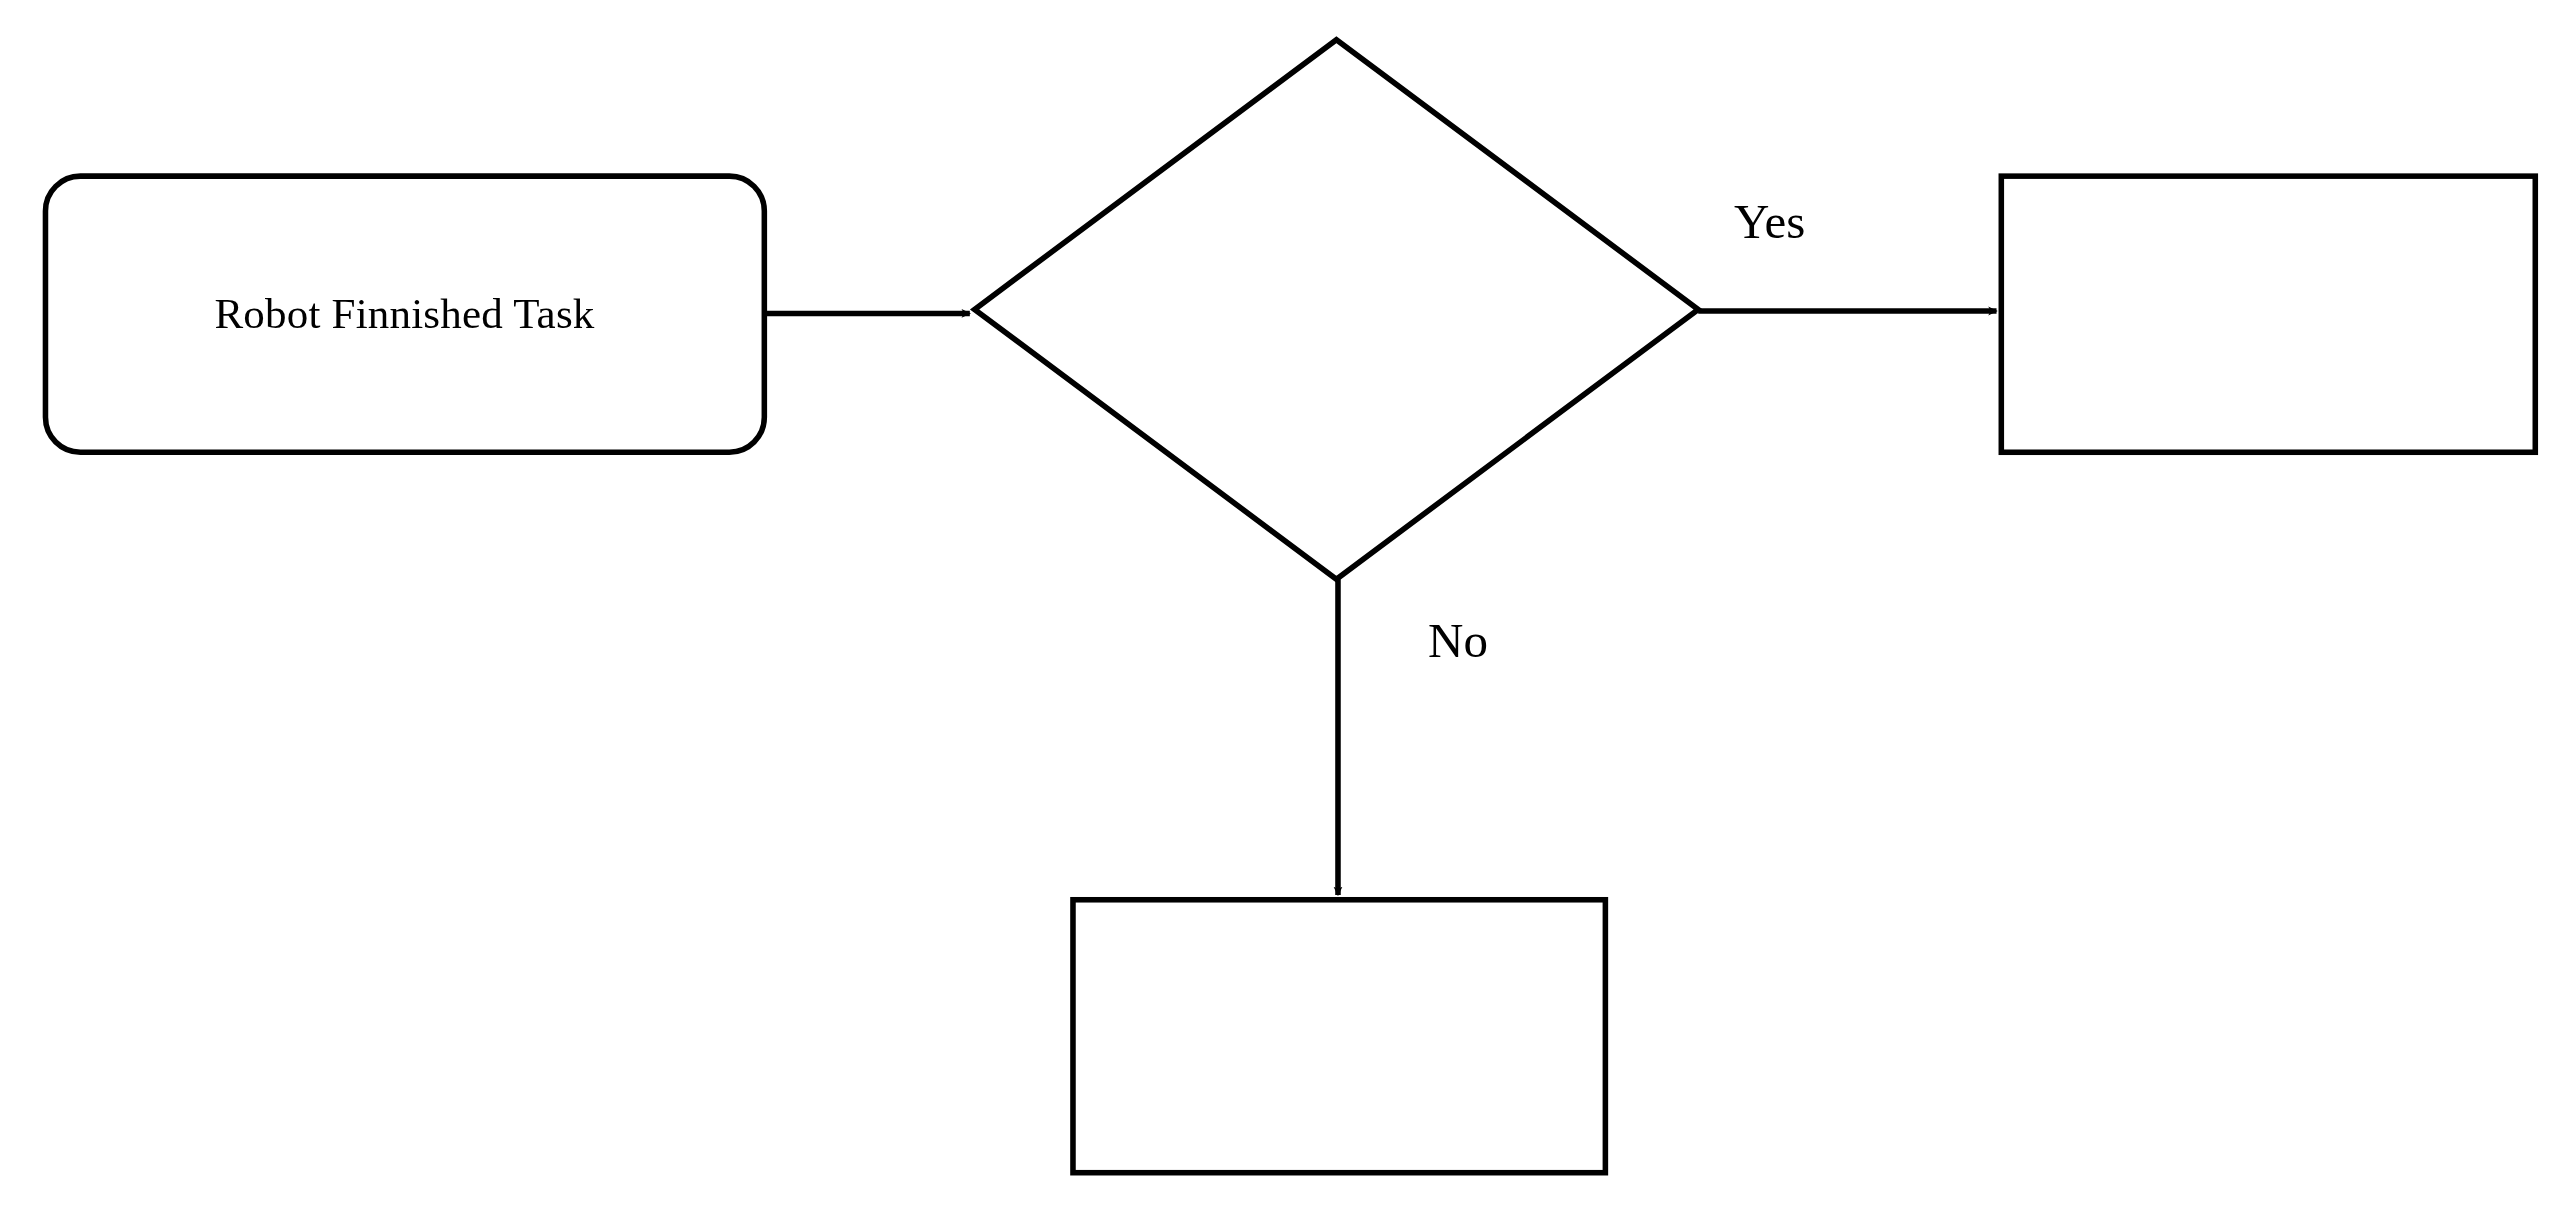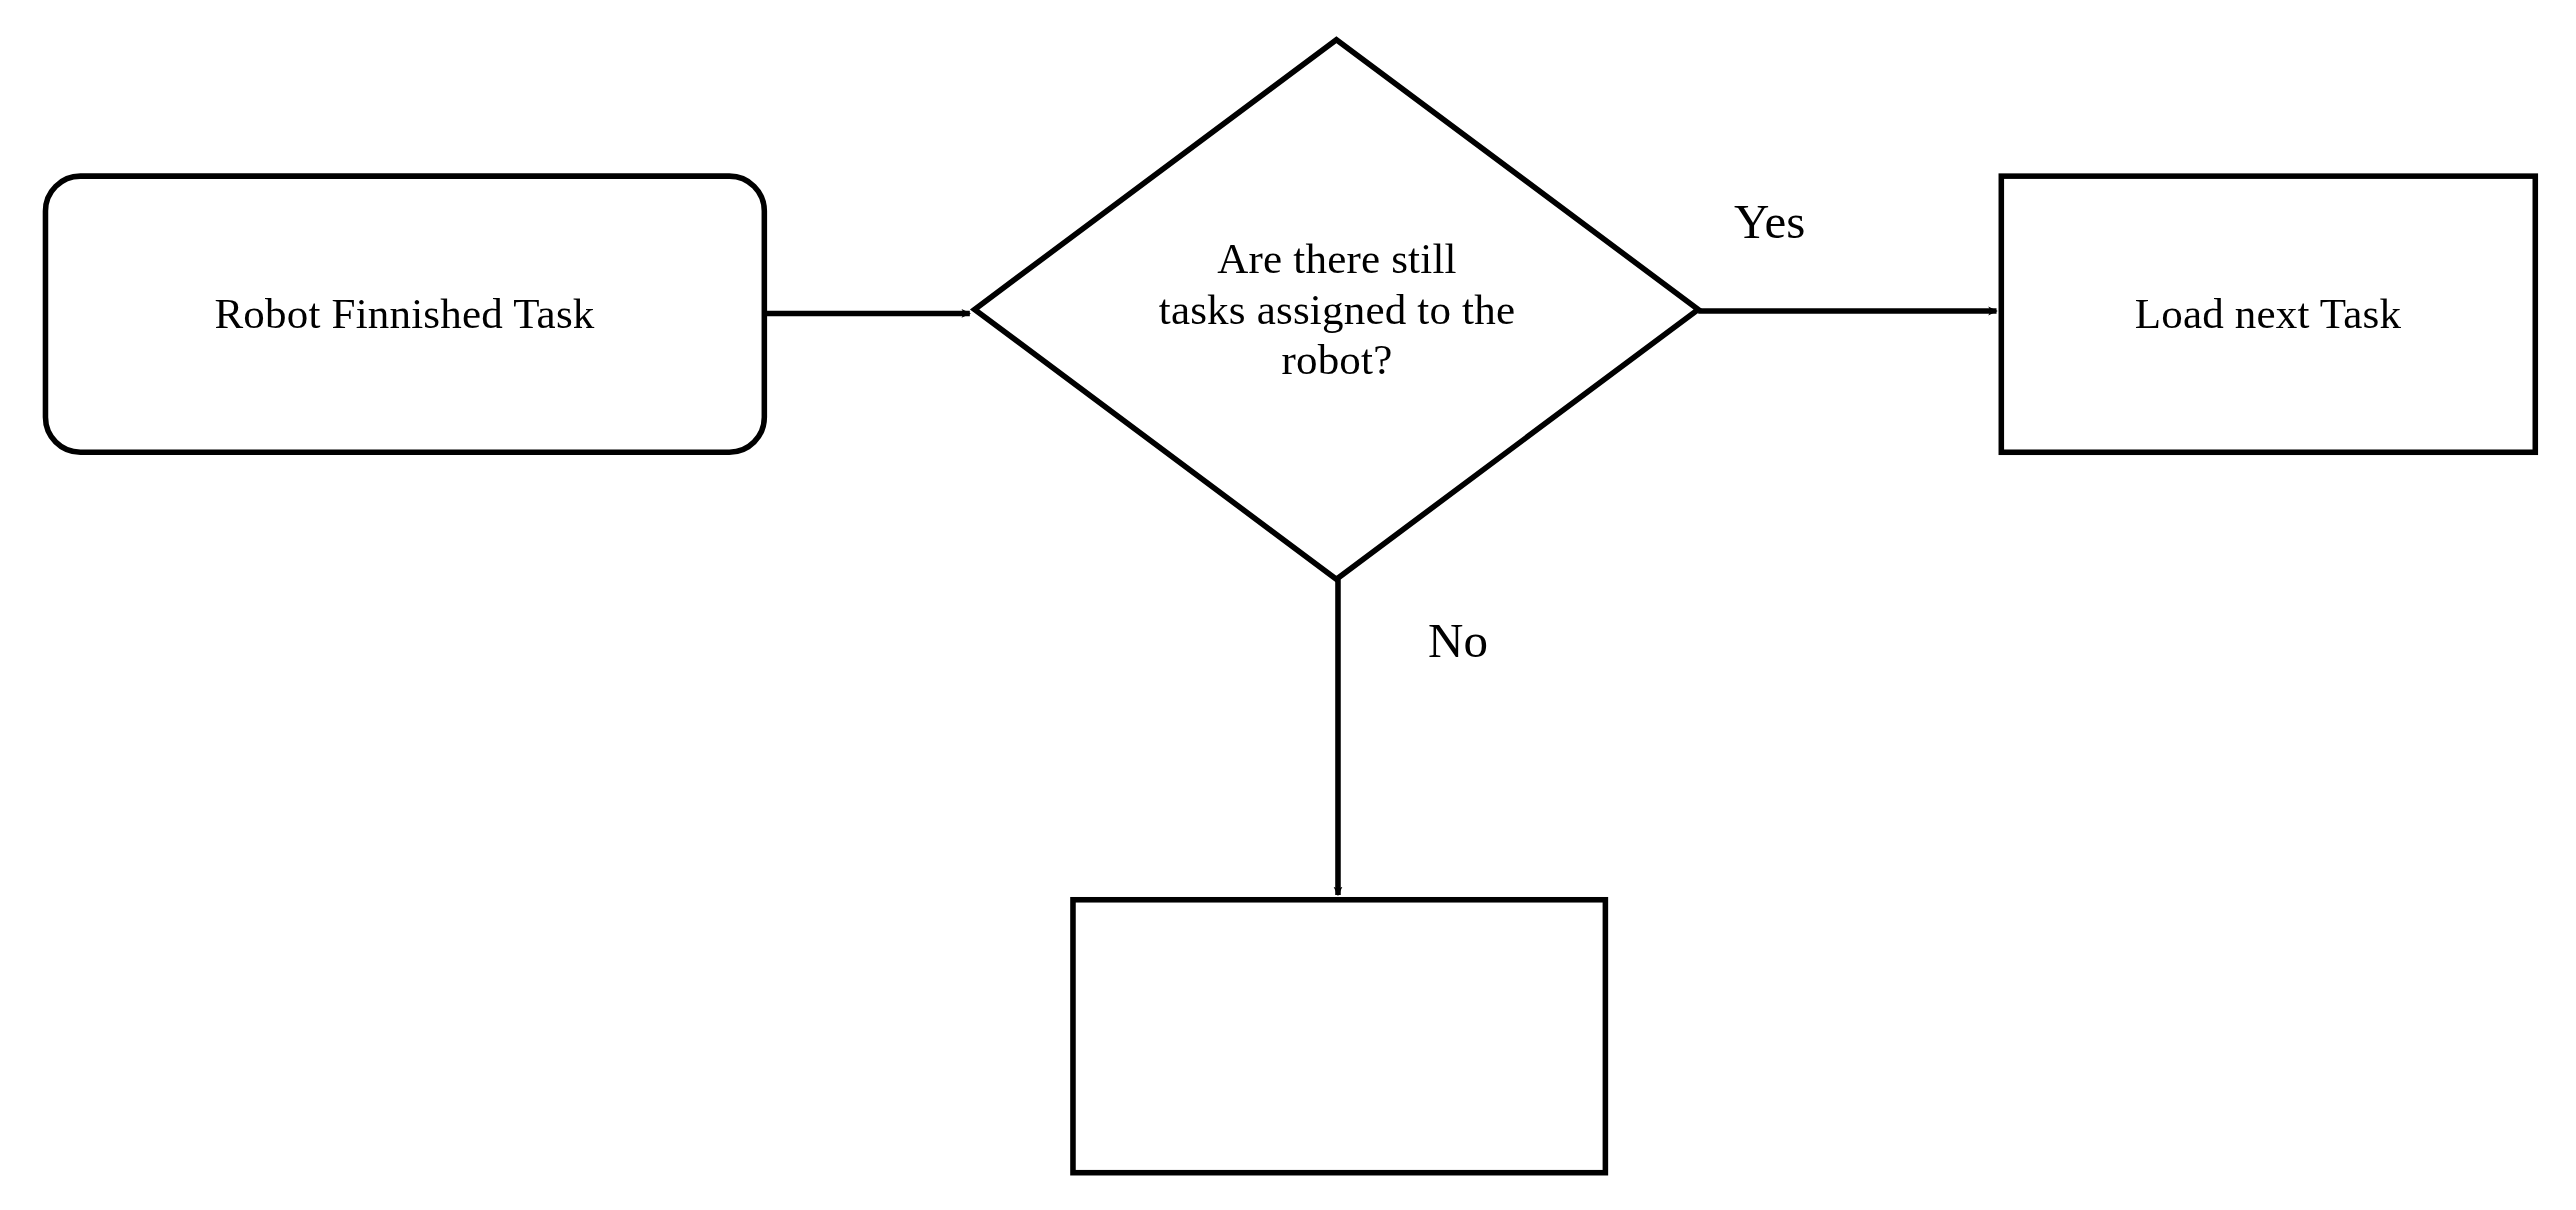--- a/index.html
+++ b/index.html
@@ -80,25 +80,21 @@
 
     <line x1="963" y1="395" x2="1222" y2="395" stroke="#000000" stroke-width="7" marker-end="url(#arrowhead)"></line>
 
     <line x1="2140" y1="392" x2="2516" y2="392" stroke="#000000" stroke-width="7" marker-end="url(#arrowhead)"></line>
 
     <line x1="1686" y1="730" x2="1686" y2="1128" stroke="#000000" stroke-width="7" marker-end="url(#arrowhead)"></line>
   </svg>
 
   <div class="node-label" id="label-robot-finished">Robot Finnished Task</div>
 
-  <div class="node-label" id="label-decision">Are there still
-tasks assigned to the
-robot?</div>
 
-  <div class="node-label" id="label-load-next-task">Load next Task</div>
 
 
   <div class="edge-label" id="label-yes">Yes</div>
 
   <div class="edge-label" id="label-no">No</div>
 
 </div>
 
 
 </body></html>

